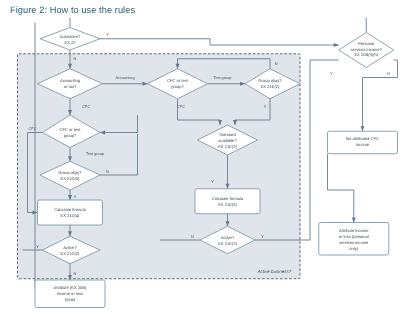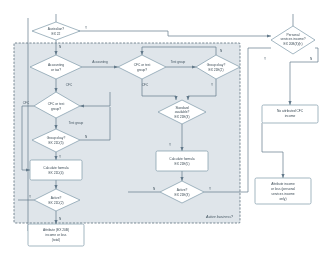--- a/index.html
+++ b/index.html
@@ -85,20 +85,21 @@
     fill: none;
     stroke: #62798a;
     stroke-width: 0.7;
   }
 </style>
 </head>
 <body>
 
 <div id="figure-root">
 
+  <div id="figure-title">Figure 2: How to use the rules</div>
 
   <svg id="flow" width="330" height="253" viewBox="0 0 330 253">
 
     <rect class="zone" x="14" y="43" width="226" height="180" rx="1"></rect>
     <text class="zoneLabel" x="233" y="218">Active business?</text>
 
     <g>
 
       <path class="link" d="M56,14 L56,22"></path>
 

